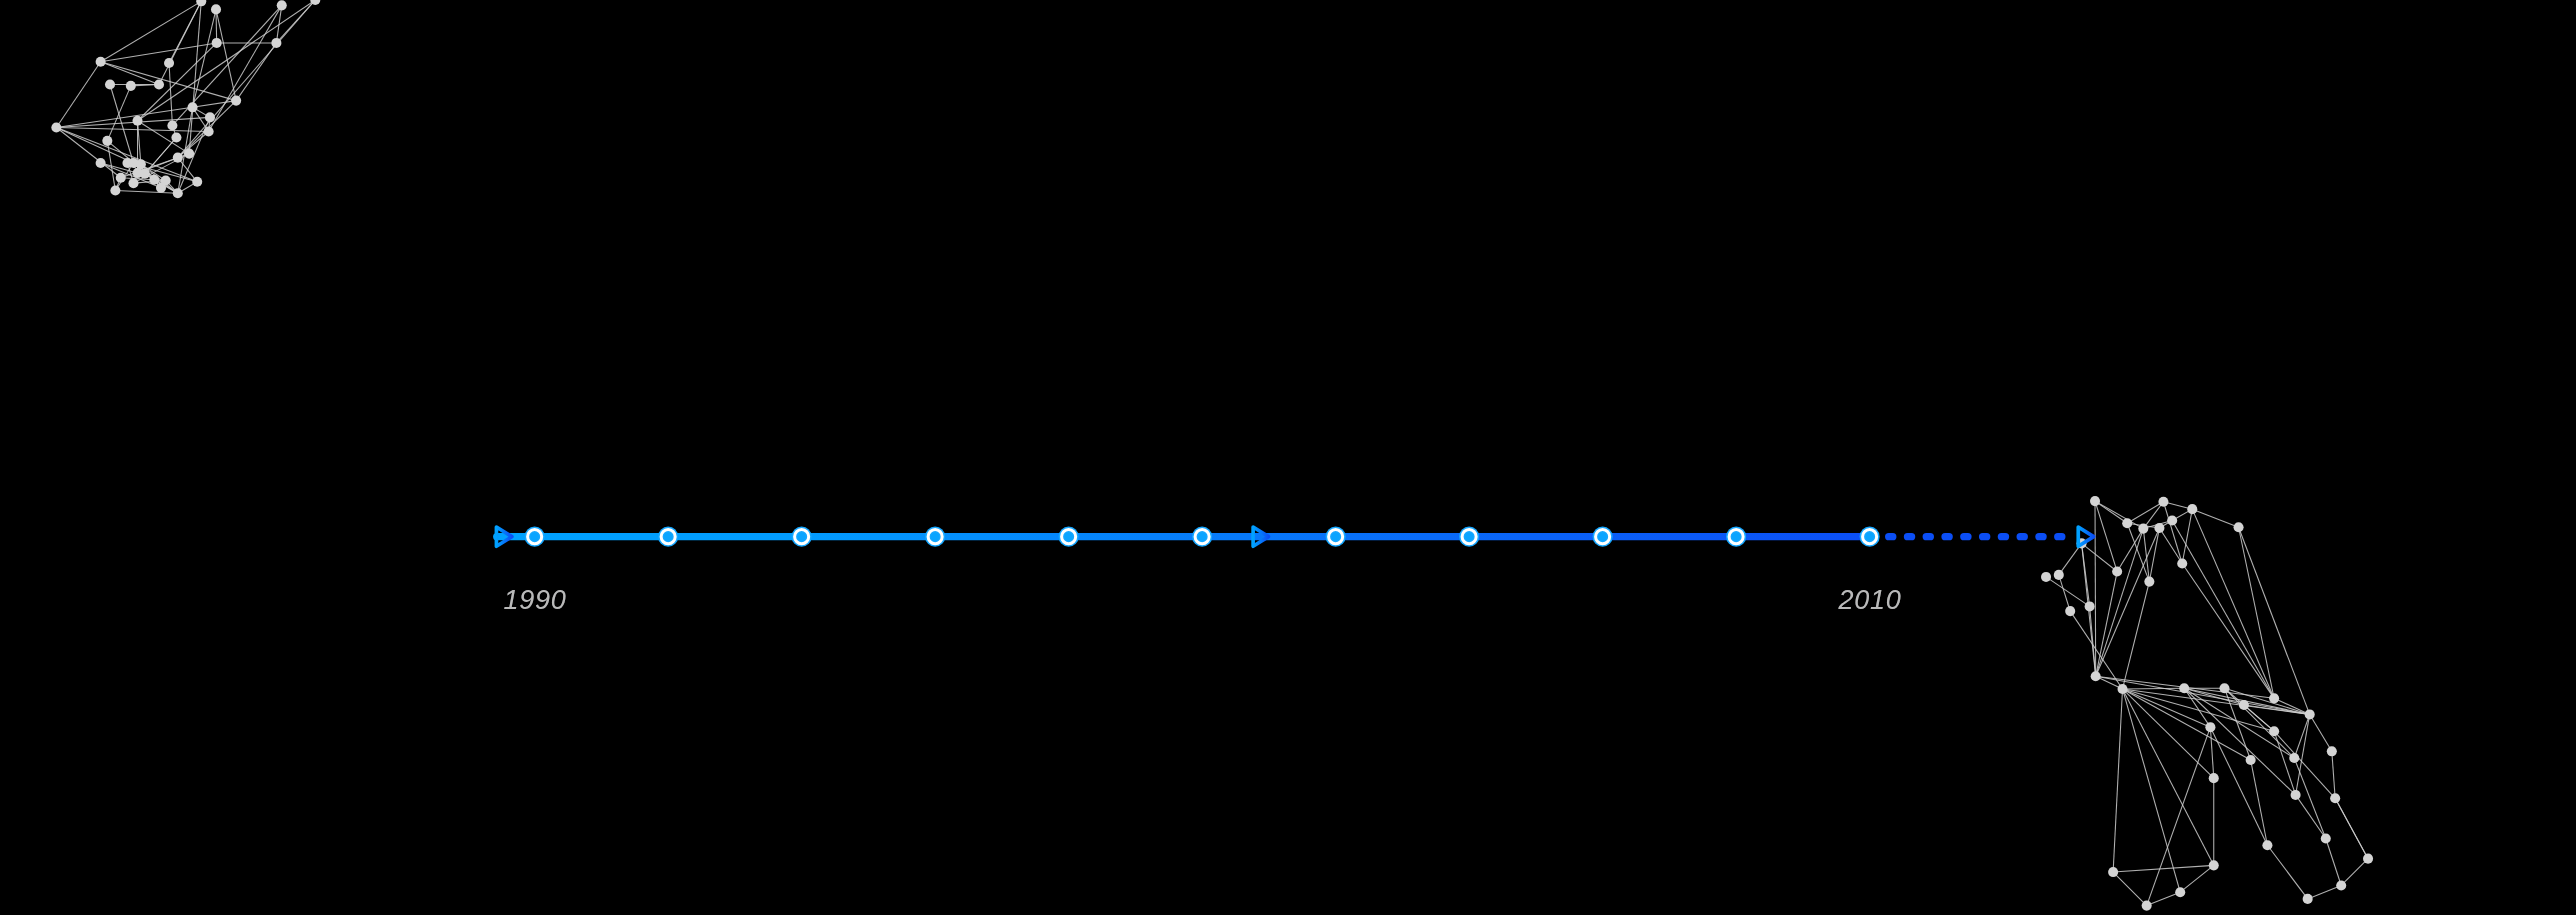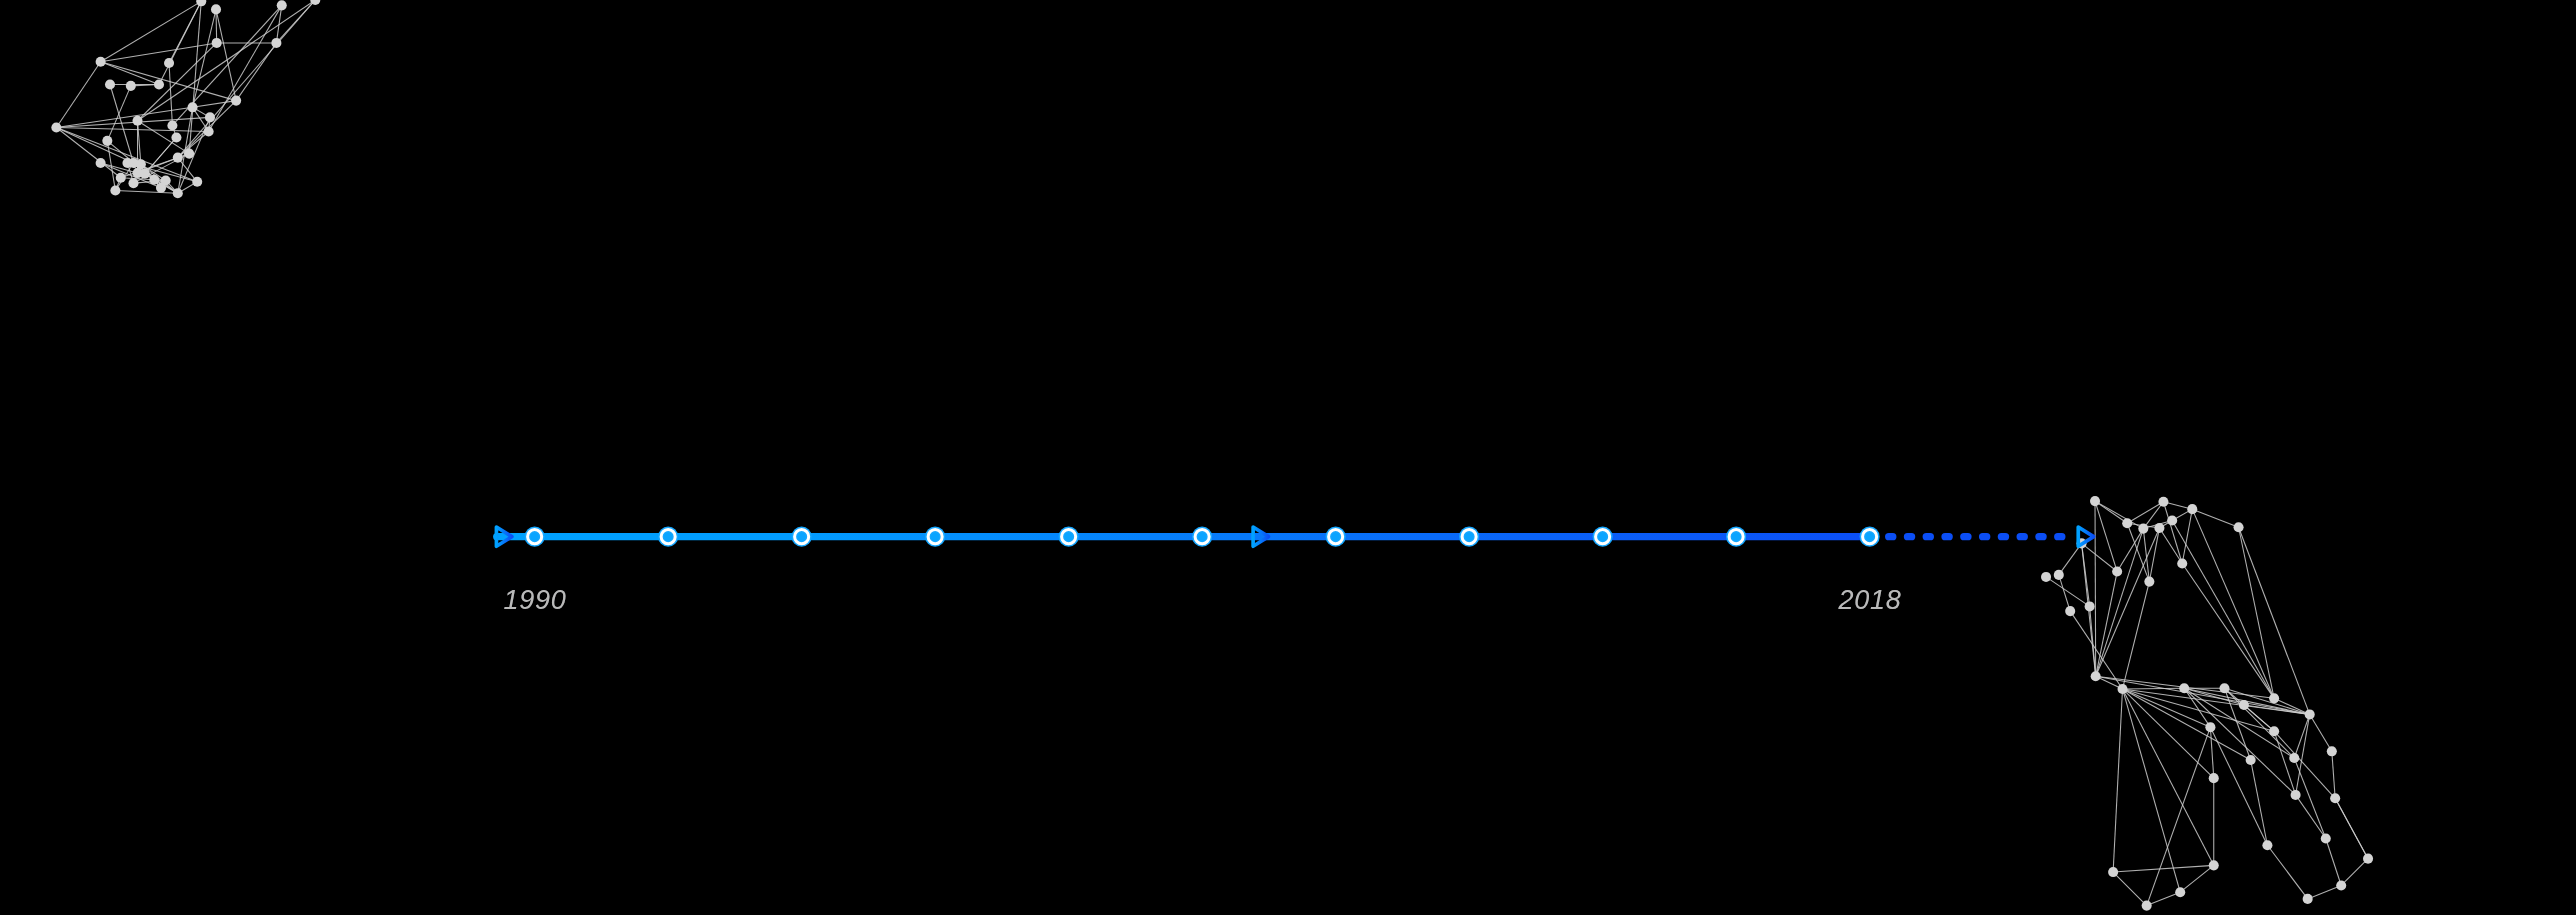--- a/index.html
+++ b/index.html
@@ -386,17 +386,17 @@
         <g>
           <circle cx="2787" cy="800" r="15" fill="#16a7ff"></circle>
           <circle cx="2787" cy="800" r="10.5" fill="none" stroke="#ffffff" stroke-width="4.5"></circle>
           <circle cx="2787" cy="800" r="6" fill="#0aa4ff"></circle>
         </g>
       </g>
   </svg>
 
   <div id="label-host">
       <div class="year-label" style="left: 535px; top: 585px; transform: translate(-50%, 0px);">1990</div>
-      <div class="year-label" style="left: 1870px; top: 585px; transform: translate(-50%, 0px);">2018</div>
+      <div class="year-label" style="left: 1870px; top: 585px; transform: translate(-50%, 0px);">2010</div>
     </div>
 
 </div>
 
 
 </body></html>

